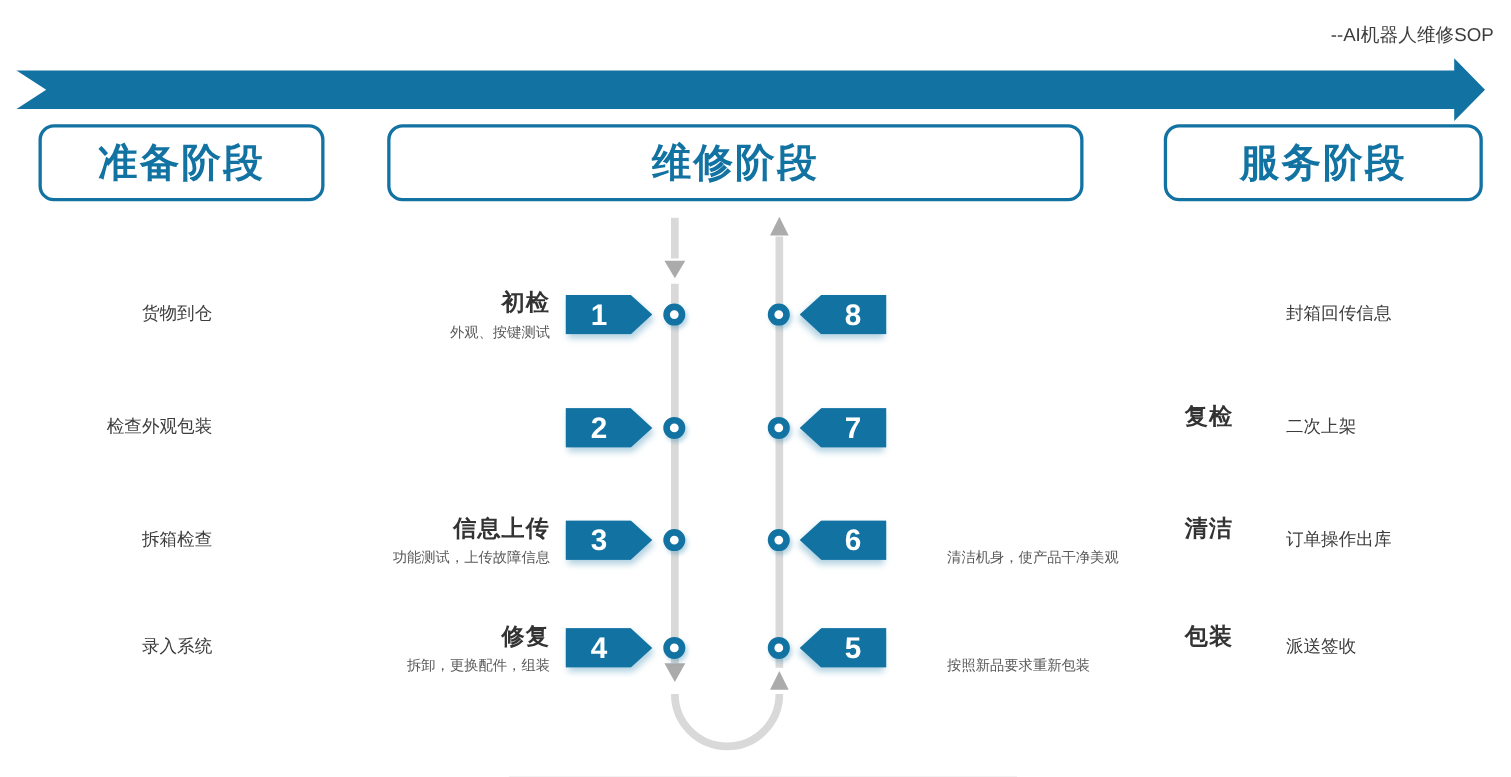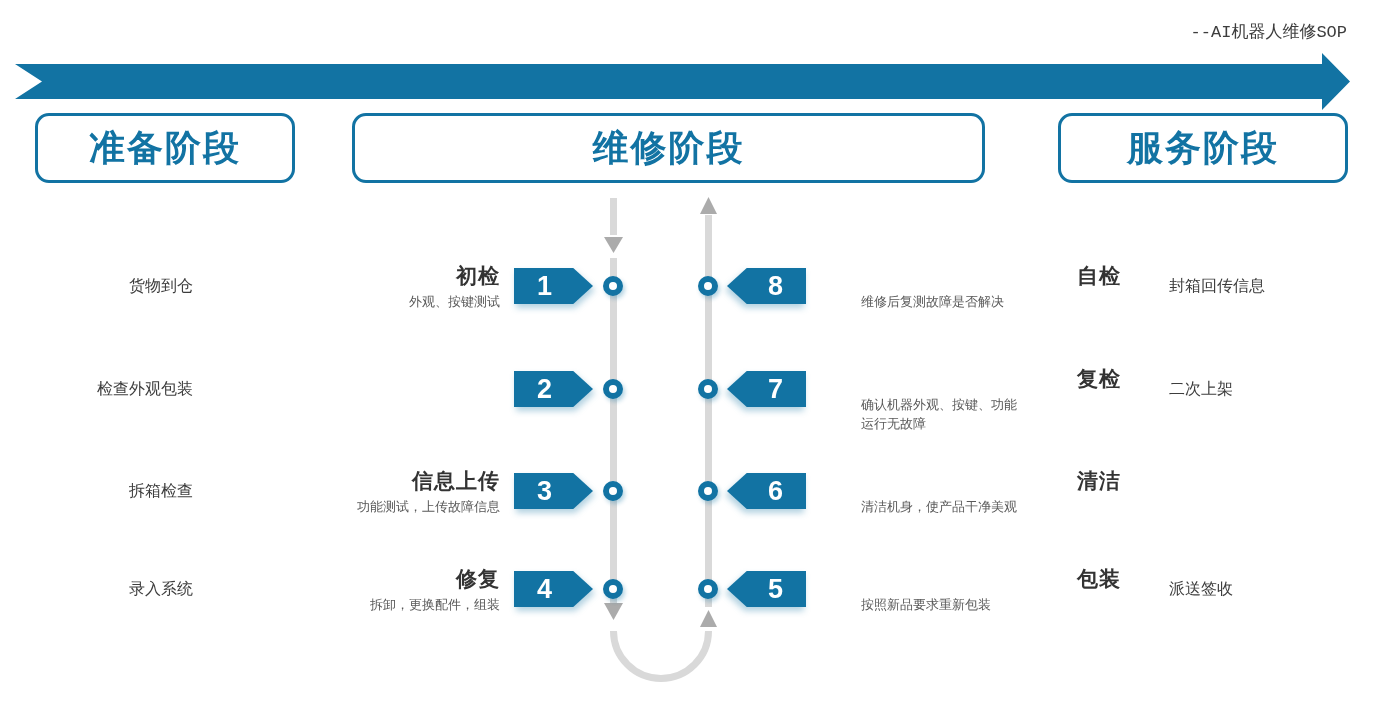--- a/index.html
+++ b/index.html
@@ -10,21 +10,21 @@
     --text-gray:#595959;
     --title-dark:#333333;
   }
   *{margin:0;padding:0;box-sizing:border-box;}
   html,body{background:#e8e8e8;font-family:"Liberation Sans",sans-serif;}
   .canvas{
     position:relative;width:1374px;height:706px;background:#ffffff;
     overflow:hidden;margin:0 auto;
   }
   .note{
-    position:absolute;top:20px;right:27px;font-size:17px;color:var(--text-dark);font-family:Liberation Mono, monospace;
+    position:absolute;top:20px;right:16px;font-size:17px;color:var(--text-dark);
   }
   .overlay-svg{position:absolute;left:0;top:0;width:1374px;height:706px;pointer-events:none;}
   .big-arrow{fill:var(--accent);}
   .flow-line{stroke:var(--line-gray);stroke-width:7;fill:none;}
   .flow-arrowhead{fill:var(--arrow-gray);}
   .phase-box{
     position:absolute;top:113px;height:70px;border:3px solid var(--accent);
     border-radius:14px;display:flex;align-items:center;justify-content:center;
     color:var(--accent);font-size:36px;font-weight:600;letter-spacing:2px;background:#fff;
   }
@@ -87,20 +87,21 @@
   <div class="phase-box phase-repair">维修阶段</div>
   <div class="phase-box phase-service">服务阶段</div>
 
   <div class="col-label prep" style="top:275px">货物到仓</div>
   <div class="col-label prep" style="top:378px">检查外观包装</div>
   <div class="col-label prep" style="top:480px">拆箱检查</div>
   <div class="col-label prep" style="top:578px">录入系统</div>
 
   <div class="col-label service" style="top:275px">封箱回传信息</div>
   <div class="col-label service" style="top:378px">二次上架</div>
+  <div class="col-label service" style="top:480px">订单操作出库</div>
   <div class="col-label service" style="top:578px">派送签收</div>
 
   <div class="step-text left" style="top:263px">
     <div class="step-title">初检</div>
     <div class="step-desc">外观、按键测试</div>
   </div>
   <div class="step-text left" style="top:468px">
     <div class="step-title">信息上传</div>
     <div class="step-desc">功能测试，上传故障信息</div>
   </div>
@@ -115,28 +116,22 @@
   <div class="badge left" style="top:371px">
       <div class="badge-shape">2</div>
     </div>
   <div class="badge left" style="top:473px">
       <div class="badge-shape">3</div>
     </div>
   <div class="badge left" style="top:571px">
       <div class="badge-shape">4</div>
     </div>
 
-  <div class="step-text right" style="top:263px">
-    <div class="step-title">自检</div>
-    <div class="step-desc">维修后复测故障是否解决</div>
-  </div>
   <div class="step-text right" style="top:366px">
     <div class="step-title">复检</div>
-    <div class="step-desc">确认机器外观、按键、功能
-运行无故障</div>
   </div>
   <div class="step-text right" style="top:468px">
     <div class="step-title">清洁</div>
     <div class="step-desc">清洁机身，使产品干净美观</div>
   </div>
   <div class="step-text right" style="top:566px">
     <div class="step-title">包装</div>
     <div class="step-desc">按照新品要求重新包装</div>
   </div>
 

